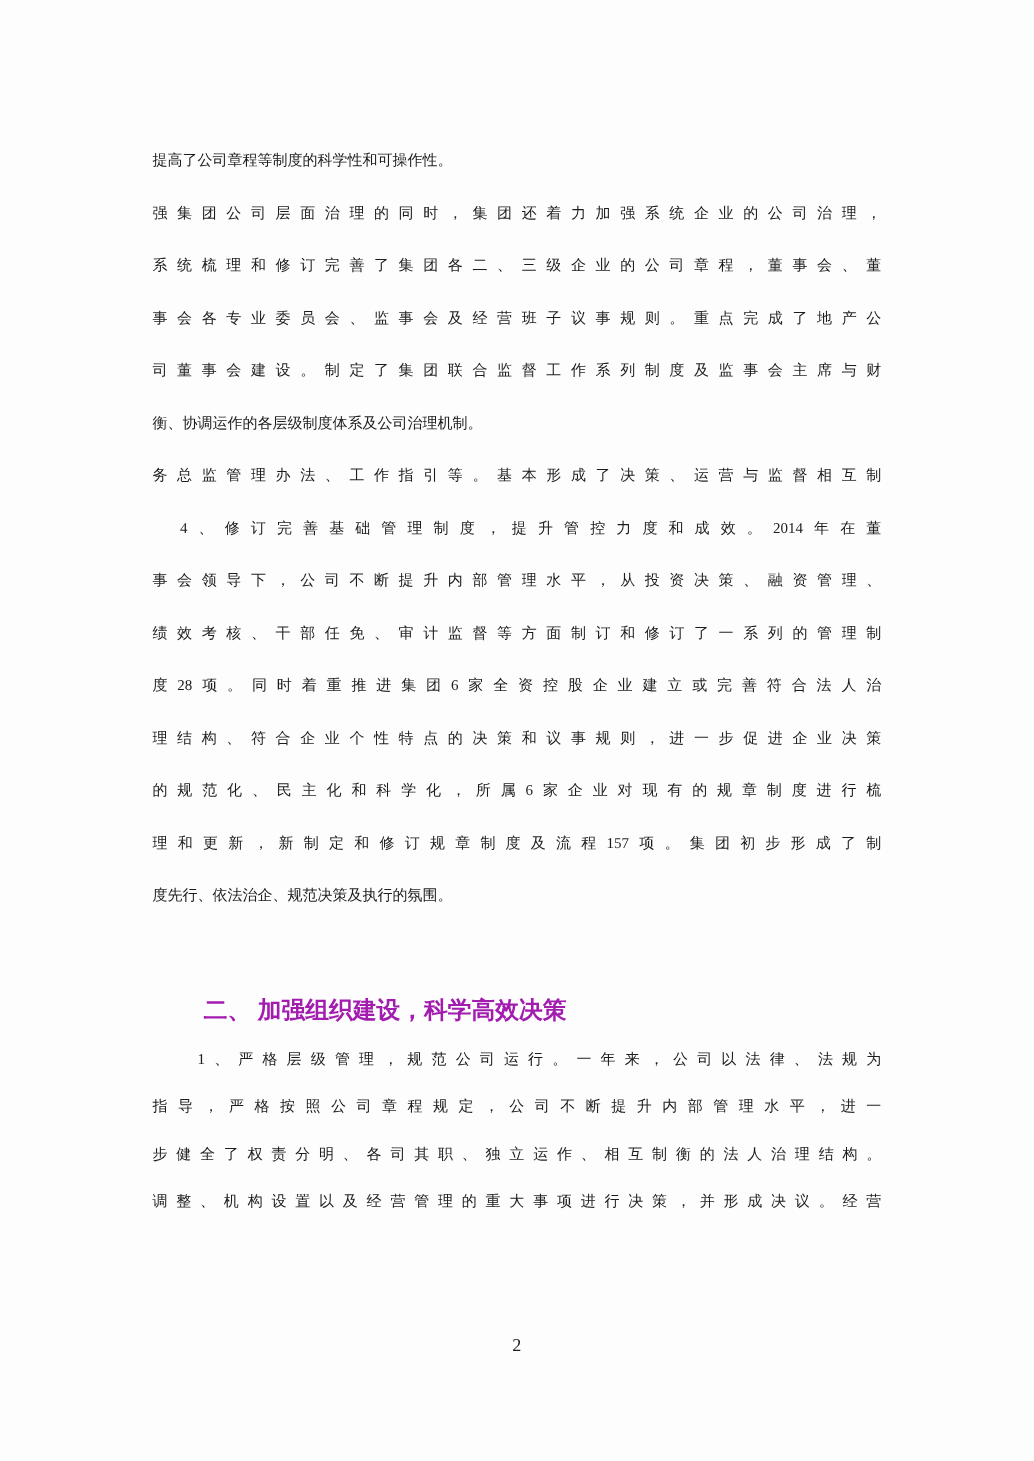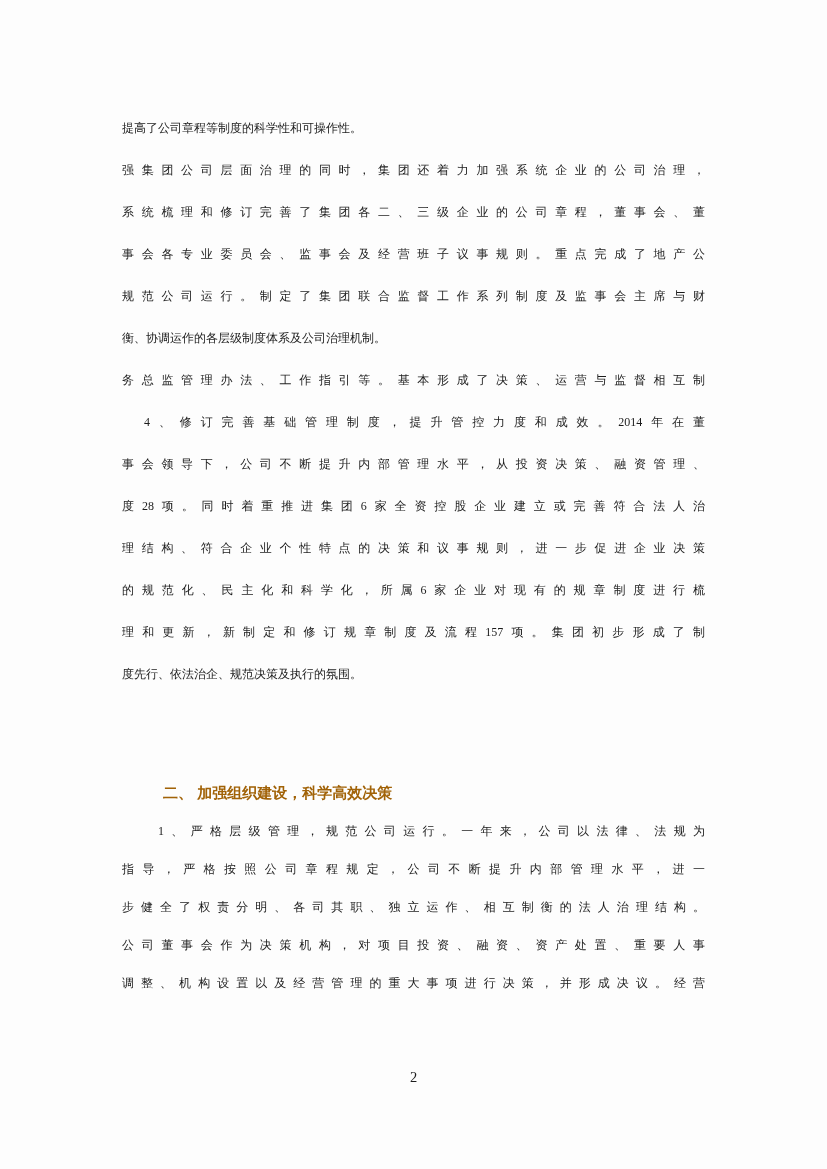--- a/index.html
+++ b/index.html
@@ -30,24 +30,25 @@
     letter-spacing: 0;
   }
   .block-1 .line { height: 42px; line-height: 42px; }
   .block-2 .line { height: 38px; line-height: 38px; }
   .para-end { text-align-last: left; }
   .ind-22 { text-indent: 22px; }
   .ind-36 { text-indent: 36px; }
   .head {
     font-family: "Liberation Sans", sans-serif;
     font-weight: 700;
-    font-size: 15px;
+    font-size: 19px;
     text-align-last: left;
     text-indent: 41px;
-    color: #a16207;
+    color: #a21caf;
+    margin-top: 16px;
   }
   .page-number {
     position: absolute;
     top: 1066px;
     left: 0;
     width: 827px;
     height: 22px;
     line-height: 22px;
     text-align: center;
     font-size: 14.5px;
@@ -57,36 +58,36 @@
 </head>
 <body>
 
 <div>
 
   <div class="text-block block-1">
     <div class="line para-end">提高了公司章程等制度的科学性和可操作性。</div>
     <div class="line">强集团公司层面治理的同时，集团还着力加强系统企业的公司治理，</div>
     <div class="line">系统梳理和修订完善了集团各二、三级企业的公司章程，董事会、董</div>
     <div class="line">事会各专业委员会、监事会及经营班子议事规则。重点完成了地产公</div>
-    <div class="line">规范公司运行。制定了集团联合监督工作系列制度及监事会主席与财</div>
+    <div class="line">司董事会建设。制定了集团联合监督工作系列制度及监事会主席与财</div>
     <div class="line para-end">衡、协调运作的各层级制度体系及公司治理机制。</div>
     <div class="line">务总监管理办法、工作指引等。基本形成了决策、运营与监督相互制</div>
     <div class="line ind-22">4、修订完善基础管理制度，提升管控力度和成效。2014年在董</div>
     <div class="line">事会领导下，公司不断提升内部管理水平，从投资决策、融资管理、</div>
+    <div class="line">绩效考核、干部任免、审计监督等方面制订和修订了一系列的管理制</div>
     <div class="line">度28项。同时着重推进集团6家全资控股企业建立或完善符合法人治</div>
     <div class="line">理结构、符合企业个性特点的决策和议事规则，进一步促进企业决策</div>
     <div class="line">的规范化、民主化和科学化，所属6家企业对现有的规章制度进行梳</div>
     <div class="line">理和更新，新制定和修订规章制度及流程157项。集团初步形成了制</div>
     <div class="line para-end">度先行、依法治企、规范决策及执行的氛围。</div>
   </div>
 
   <div class="text-block block-2">
     <div class="line head">二、 加强组织建设，科学高效决策</div>
     <div class="line ind-36">1、严格层级管理，规范公司运行。一年来，公司以法律、法规为</div>
     <div class="line">指导，严格按照公司章程规定，公司不断提升内部管理水平，进一</div>
     <div class="line">步健全了权责分明、各司其职、独立运作、相互制衡的法人治理结构。</div>
-    <div class="line">公司董事会作为决策机构，对项目投资、融资、资产处置、重要人事</div>
     <div class="line">调整、机构设置以及经营管理的重大事项进行决策，并形成决议。经营</div>
   </div>
 
   <div class="page-number">2</div>
 
 </div>
 
 </body></html>

